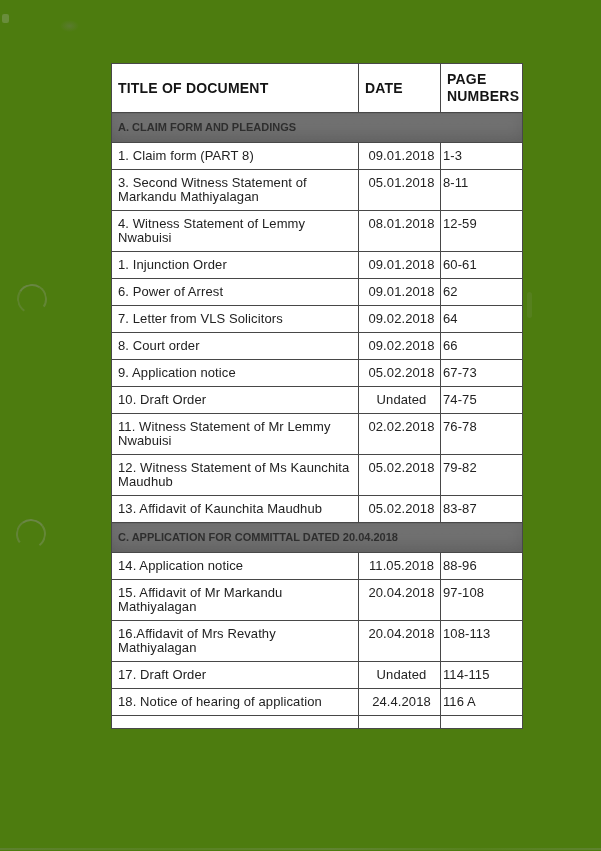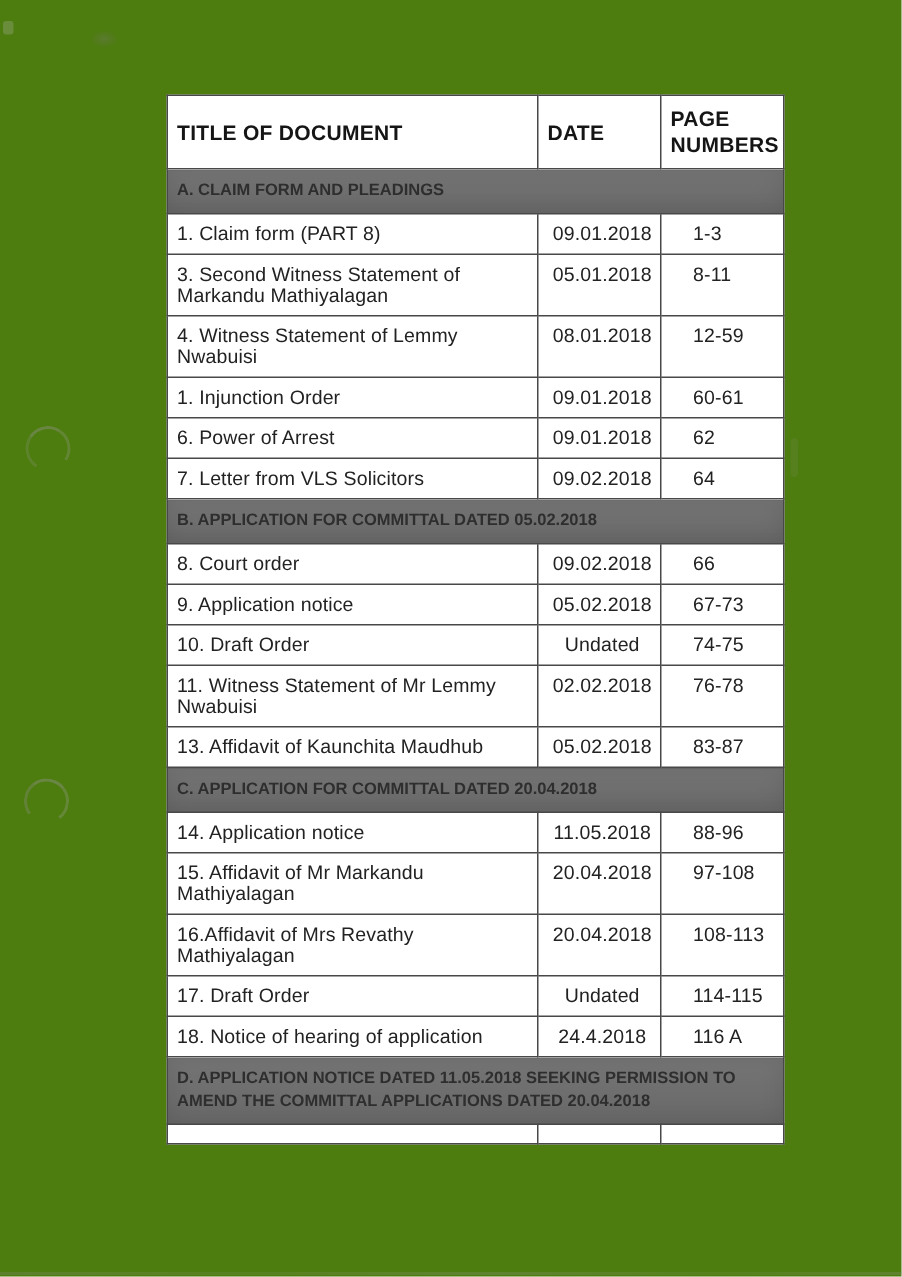--- a/index.html
+++ b/index.html
@@ -33,21 +33,21 @@
     text-align:left;vertical-align:middle;
     line-height:17px;letter-spacing:.2px;
     padding:6px 4px 6px 6px;height:36px;
   }
   .c-title,.c-date,.c-pages{
     font-size:13px;line-height:14px;color:var(--body-text);
     vertical-align:top;letter-spacing:.1px;
   }
   .c-title{padding:6px 4px 6px 6px;}
   .c-date{padding:6px 3px 6px 7px;text-align:center;}
-  .c-pages{padding:6px 3px 6px 21px;}
+  .c-pages{padding:6px 3px 6px 2px;}
   .section-row td{
     background:var(--band);
     background-image:linear-gradient(rgba(255,255,255,.05), rgba(0,0,0,.06));
     box-shadow:inset 0 0 14px rgba(0,0,0,.10);
     color:var(--section-text);
     font-size:11px;font-weight:bold;line-height:15px;
     padding:7px 4px 7px 6px;
     margin-left:40px;
   }
   .empty-row td{padding:0;height:12px;}
@@ -149,23 +149,20 @@
     <td class="c-date">09.01.2018</td>
     <td class="c-pages">62</td>
   </tr>
 
   <tr class="doc-row">
     <td class="c-title">7. Letter from VLS Solicitors</td>
     <td class="c-date">09.02.2018</td>
     <td class="c-pages">64</td>
   </tr>
 
-  <tr class="section-row">
-    <td colspan="3">B. APPLICATION FOR COMMITTAL DATED 05.02.2018</td>
-  </tr>
 
   <tr class="doc-row">
     <td class="c-title">8. Court order</td>
     <td class="c-date">09.02.2018</td>
     <td class="c-pages">66</td>
   </tr>
 
   <tr class="doc-row">
     <td class="c-title">9. Application notice</td>
     <td class="c-date">05.02.2018</td>
@@ -177,20 +174,25 @@
     <td class="c-date">Undated</td>
     <td class="c-pages">74-75</td>
   </tr>
 
   <tr class="doc-row">
     <td class="c-title">11. Witness Statement of Mr Lemmy Nwabuisi</td>
     <td class="c-date">02.02.2018</td>
     <td class="c-pages">76-78</td>
   </tr>
 
+  <tr class="doc-row">
+    <td class="c-title">12. Witness Statement of Ms Kaunchita Maudhub</td>
+    <td class="c-date">05.02.2018</td>
+    <td class="c-pages">79-82</td>
+  </tr>
 
   <tr class="doc-row">
     <td class="c-title">13. Affidavit of Kaunchita Maudhub</td>
     <td class="c-date">05.02.2018</td>
     <td class="c-pages">83-87</td>
   </tr>
 
   <tr class="section-row">
     <td colspan="3">C. APPLICATION FOR COMMITTAL DATED 20.04.2018</td>
   </tr>
@@ -218,23 +220,20 @@
     <td class="c-date">Undated</td>
     <td class="c-pages">114-115</td>
   </tr>
 
   <tr class="doc-row">
     <td class="c-title">18. Notice of hearing of application</td>
     <td class="c-date">24.4.2018</td>
     <td class="c-pages">116 A</td>
   </tr>
 
-  <tr class="section-row">
-    <td colspan="3">D. APPLICATION NOTICE DATED 11.05.2018 SEEKING PERMISSION TO AMEND THE COMMITTAL APPLICATIONS DATED 20.04.2018</td>
-  </tr>
 
   <tr class="doc-row empty-row">
     <td class="c-title"></td>
     <td class="c-date"></td>
     <td class="c-pages"></td>
   </tr>
 </tbody>
   </table>
 
 </div>

